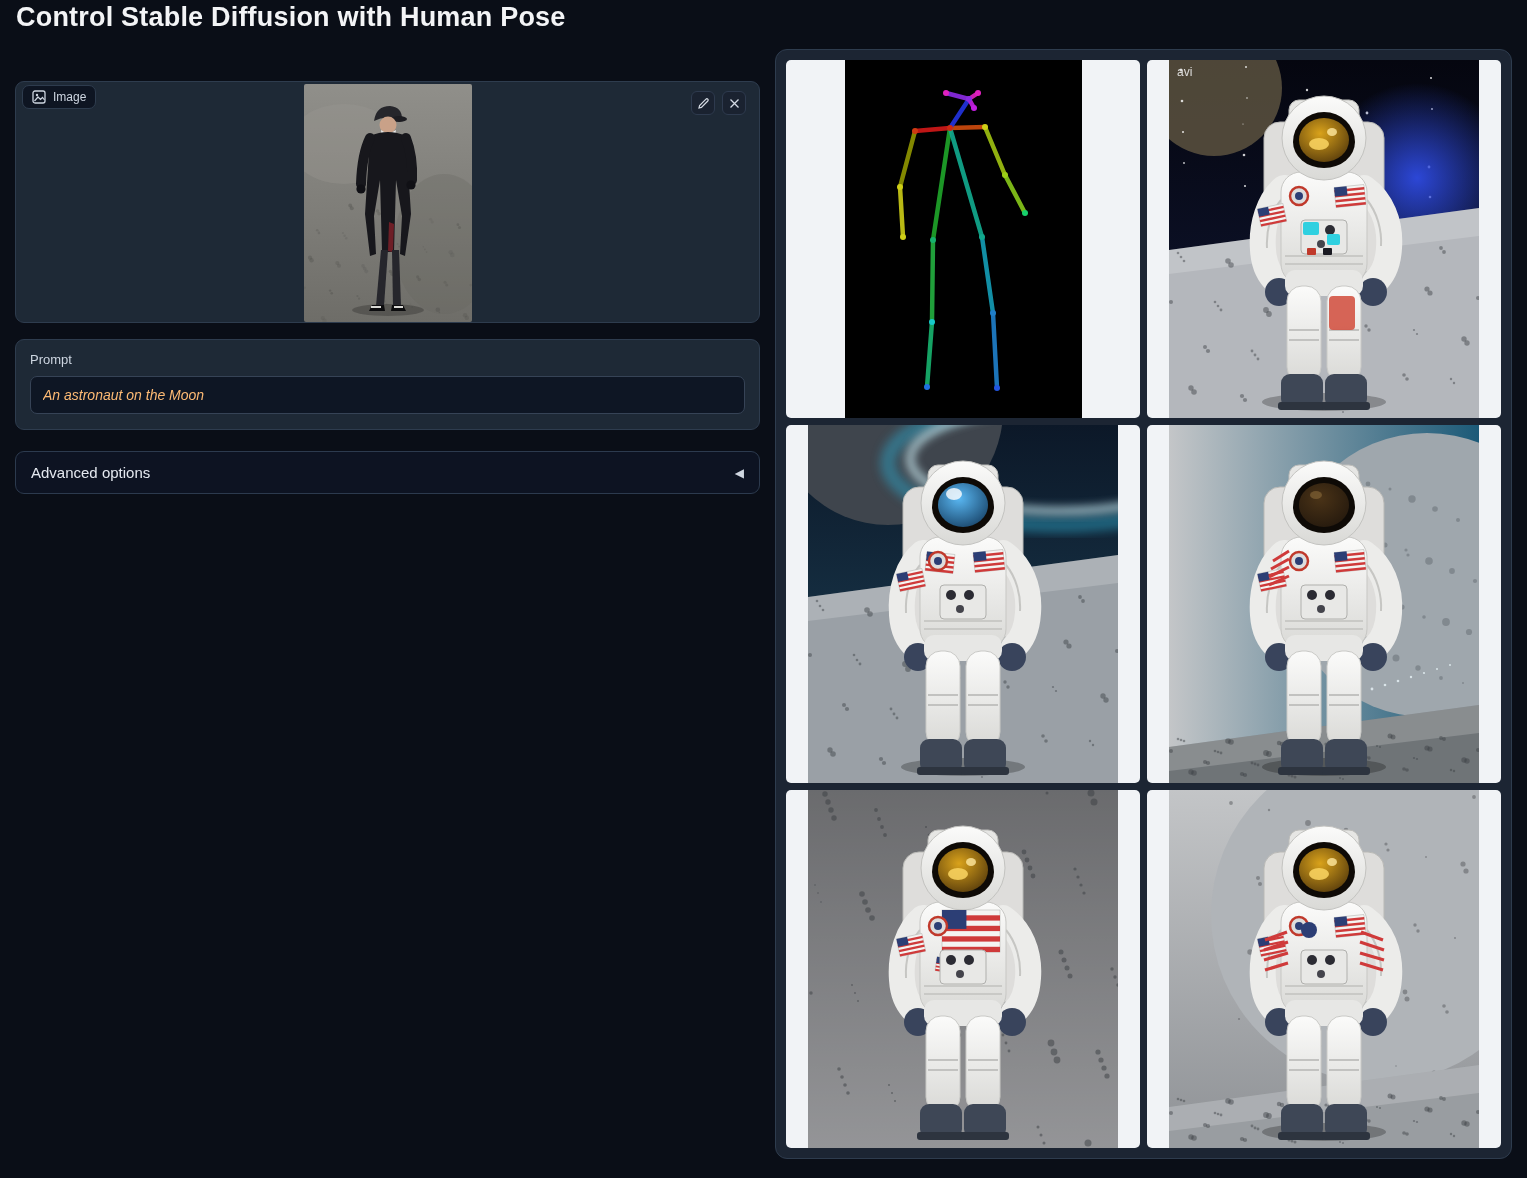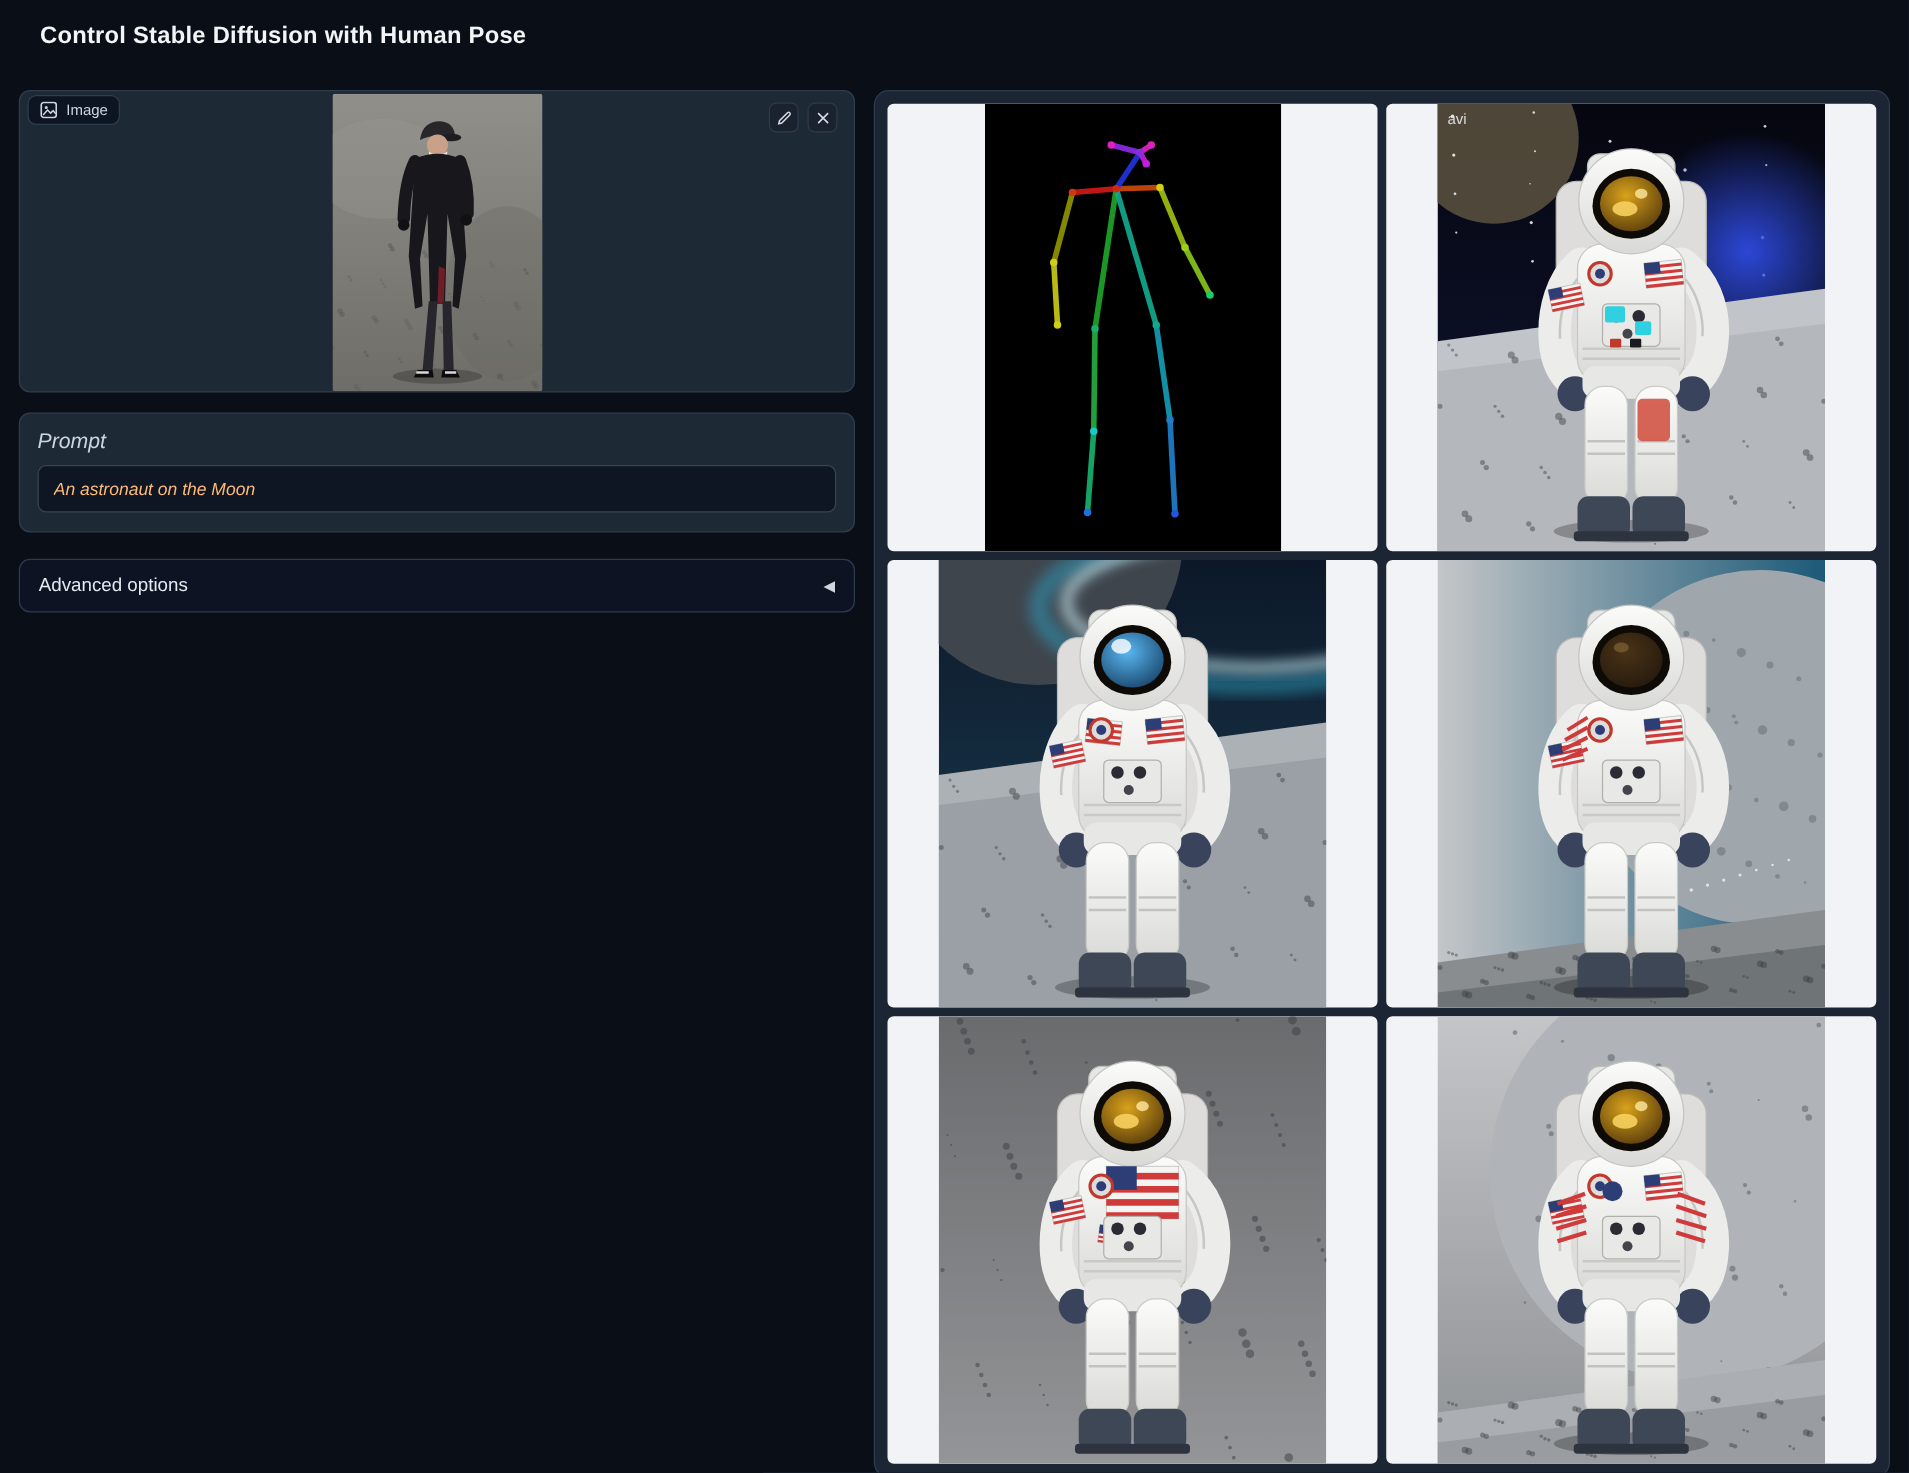--- a/index.html
+++ b/index.html
@@ -5,25 +5,25 @@
   * { box-sizing: border-box; }
   html,body { margin:0; padding:0; }
   body {
     width:1527px; height:1178px;
     background:#0a0e17;
     color:#e5e7eb;
     font-family:"Liberation Sans", sans-serif;
     overflow:hidden;
   }
   .page-title {
-    font-size:19px; font-weight:700; margin:16px;
+    font-size:27px; font-weight:700; margin:0;
     padding:2px 16px 16px; letter-spacing:.2px; color:#f3f4f6;
   }
   .layout { display:flex; gap:15px; padding:0 15px; align-items:flex-start; }
-  .left-col { width:669px; flex:none; display:flex; flex-direction:column; }
+  .left-col { width:745px; flex:none; display:flex; flex-direction:column;margin-top:32px; }
 
   
   .image-panel {
     position:relative; height:242px;
     background:#1e2936; border:1px solid #2e3c4e; border-radius:9px;
   }
   .img-badge {
     position:absolute; top:3px; left:6px; z-index:3;
     display:flex; align-items:center; gap:7px;
     background:#0e1522; border:1px solid #2e3c4e; border-radius:7px;
@@ -39,21 +39,21 @@
     position:absolute; left:50%; top:2px; transform:translateX(-50%);
     width:168px; height:238px; overflow:hidden; border-radius:2px;
   }
   .person-shot svg { display:block; width:100%; height:100%; }
 
   
   .prompt-panel {
     margin-top:16px; background:#1e2936; border:1px solid #2e3c4e;
     border-radius:9px; padding:12px 14px 15px;
   }
-  .prompt-label { display:block; font-size:17px; color:#cdd5e0; margin-bottom:9px;font-style:italic; }
+  .prompt-label { display:block; font-size:13px; color:#cdd5e0; margin-bottom:9px; }
   .prompt-input {
     width:100%; height:38px; background:#0e1624; border:1px solid #364356;
     border-radius:7px; color:#fdba74; font-size:14px; padding:16px 12px;
     font-family:"Liberation Sans", sans-serif; outline:none;font-style:italic;
   }
 
   
   .run-btn {
     margin-top:17px; width:100%; height:37px; border-radius:9px;
     border:1px solid #525c6a; background:linear-gradient(#4e5765,#414b59);

